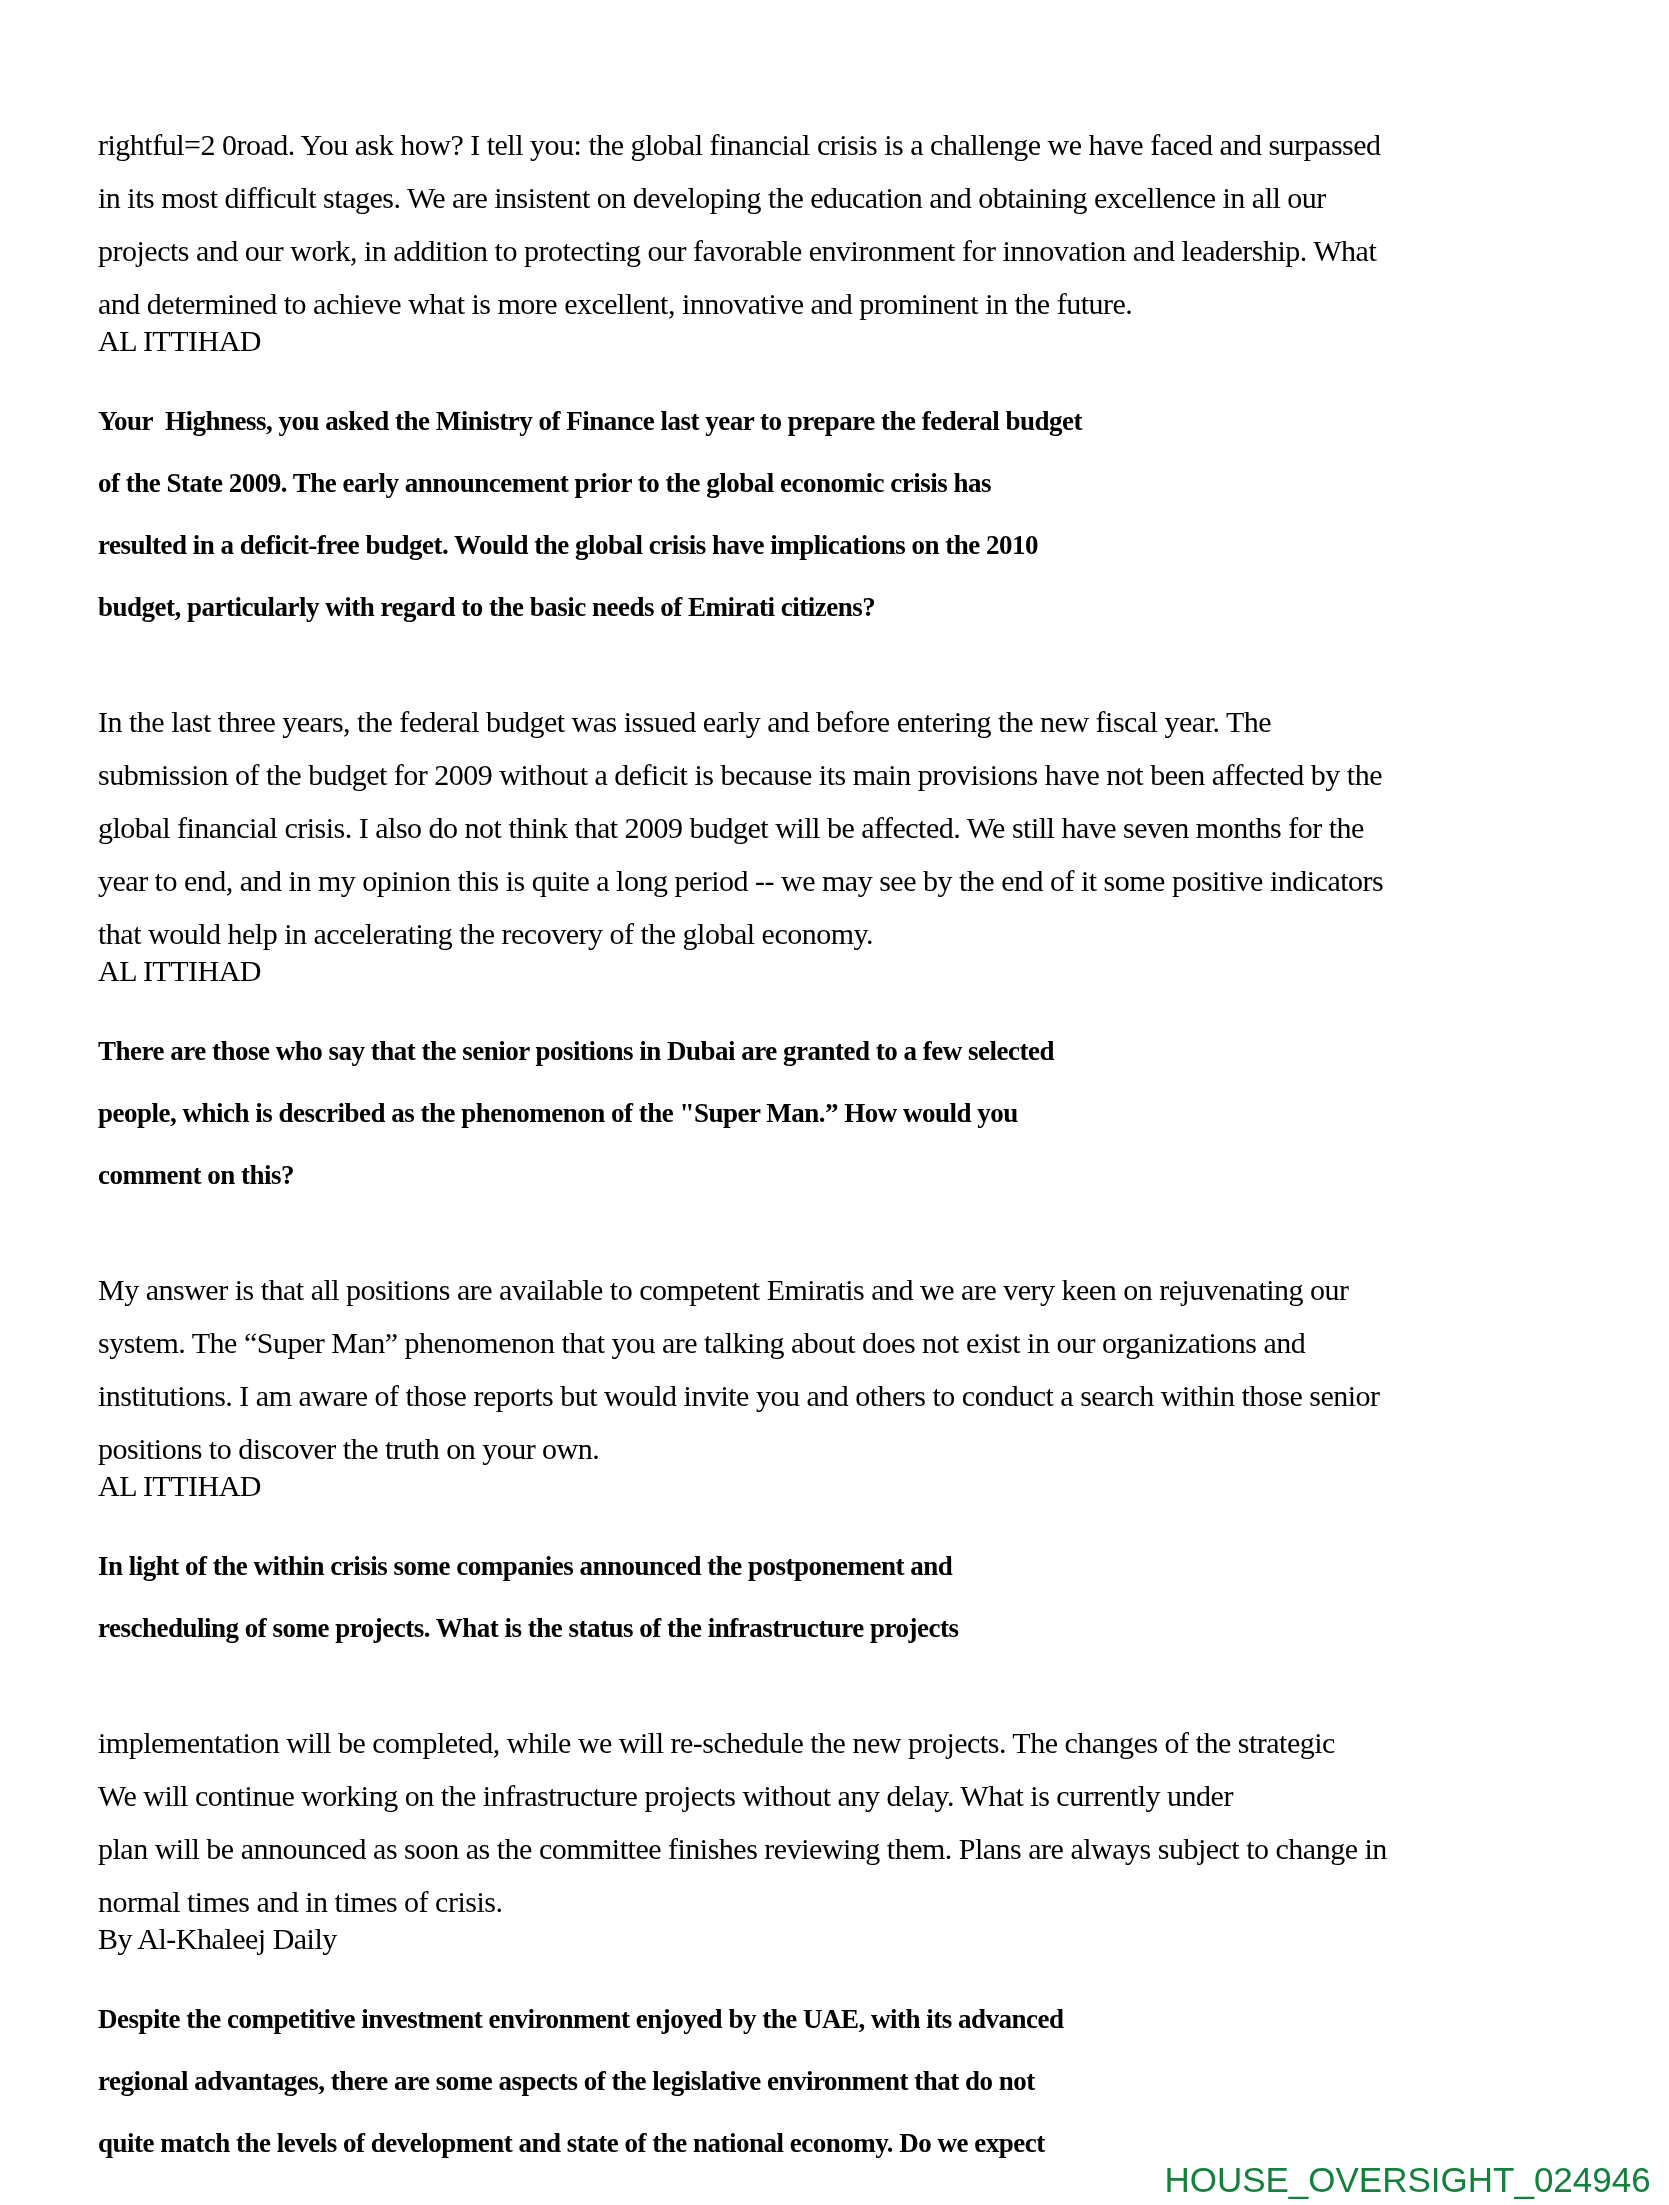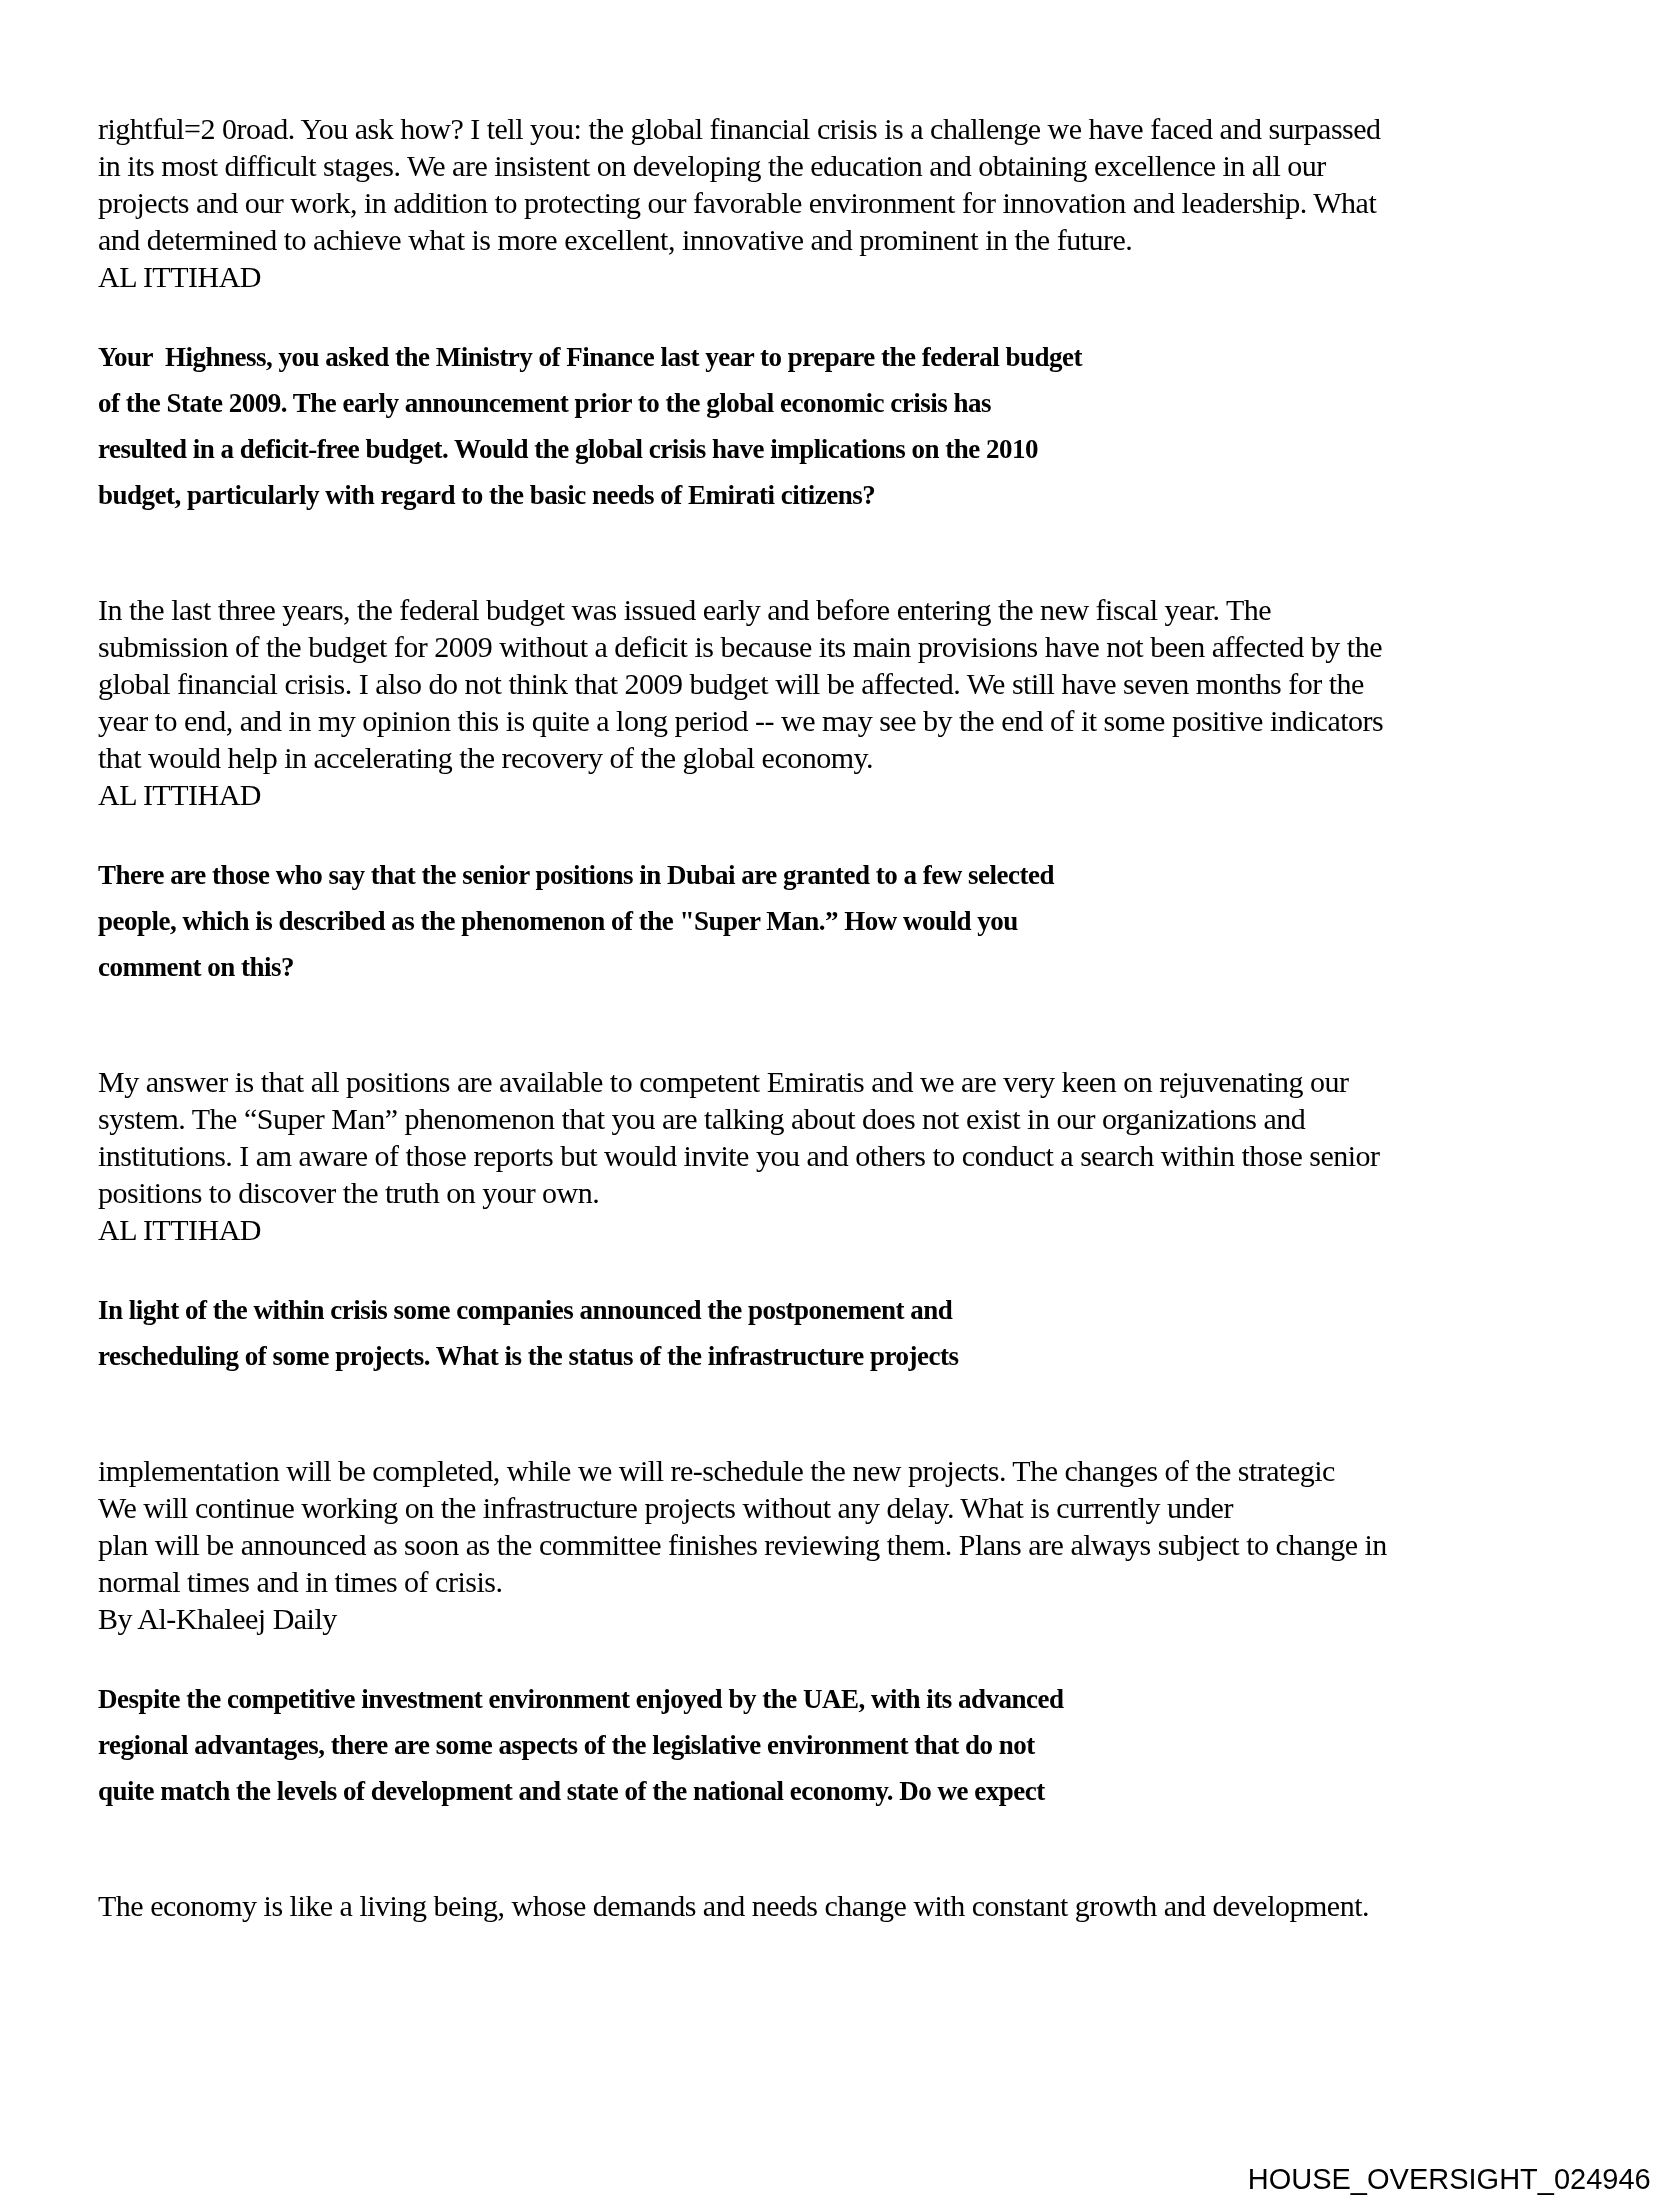--- a/index.html
+++ b/index.html
@@ -36,32 +36,33 @@
     line-height: 46px;
     letter-spacing: -0.5px;
     font-weight: bold;
     margin-top: 39px;
   }
   .block:first-child {
     margin-top: 0;
   }
   .line {
     white-space: pre;
+    margin-top: 16px;
   }
   .attribution {
     white-space: pre;
   }
   .bates {
     position: absolute;
     top: 2163px;
     right: 18.3px;
     font-family: "Liberation Sans", "DejaVu Sans", sans-serif;
-    font-size: 29px;
+    font-size: 35px;
     line-height: 33px;
-    color: #000000;
+    color: #15803d;
     white-space: pre;
   }
 </style>
 </head>
 <body>
 
 <div class="page">
   <div class="content">
 
     <section class="block answer">

